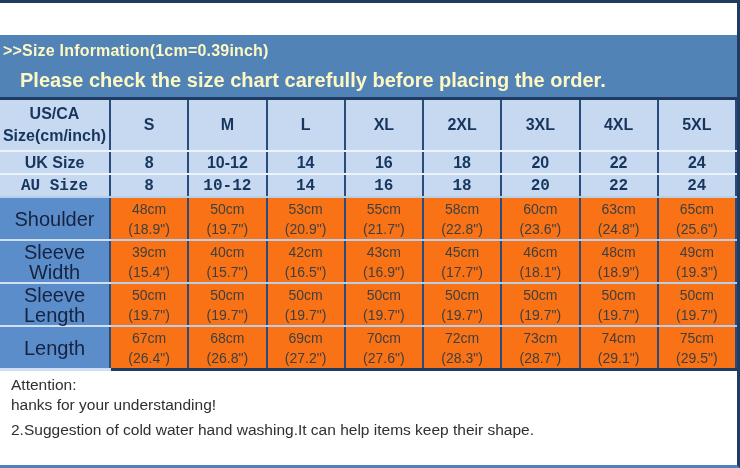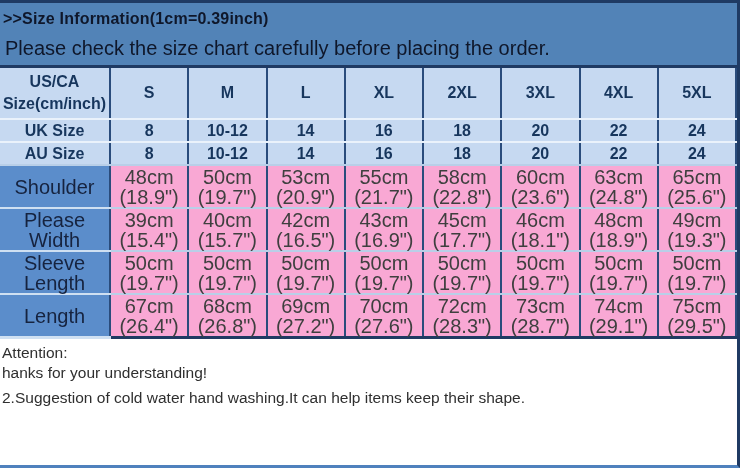--- a/index.html
+++ b/index.html
@@ -1,48 +1,48 @@
 <!DOCTYPE html>
 <html style="--banner-bg: #5283b7; --header-bg: #c6d9f1; --row-label-bg: #5b8dcb; --border-dark: #2a4c7c; --text-navy: #17365d;"><head>
 <meta charset="utf-8">
 <style>
   html,body{margin:0;padding:0;background:#fff;}
   .page{
     width:740px;height:468px;box-sizing:border-box;overflow:hidden;
     border-top:3px solid #1f3a63;border-right:3px solid #1f3a63;border-bottom:3px solid #4f81bd;
     font-family:"Liberation Sans",sans-serif;background:#fff;
   }
-  .banner{background:var(--banner-bg,#5283b7);color:#0f172a;}
+  .banner{background:var(--banner-bg,#5283b7);color:#fef9c3;margin-top:32px;}
   .banner .t1{font-size:16px;font-weight:bold;height:30px;line-height:32px;padding-left:3px;letter-spacing:.2px;}
-  .banner .t2{font-size:20px;font-weight:normal;height:32px;line-height:30px;padding-left:5px;}
+  .banner .t2{font-size:20px;font-weight:bold;height:32px;line-height:30px;padding-left:20px;}
   table{width:100%;border-collapse:collapse;table-layout:fixed;}
   td{text-align:center;vertical-align:middle;padding:0;border:2px solid var(--border-dark,#2a4c7c);border-left:none;}
   td:first-child{border-left:2px solid var(--border-dark,#2a4c7c);}
   tr td:first-child{border-left:none;}
   .hrow td{
     height:50px;background:var(--header-bg,#c6d9f1);color:var(--text-navy,#17365d);
     font-weight:bold;font-size:16px;border-top:3px solid #1f3a63;border-bottom-color:#eaf2fb;
   }
   .corner{white-space:pre-line;line-height:22px;font-size:16px;margin-top:35px;}
   .ukrow td,.aurow td{
     height:21px;background:var(--header-bg,#c6d9f1);color:var(--text-navy,#17365d);
     font-weight:bold;font-size:16px;border-top-color:#eaf2fb;border-bottom-color:#eaf2fb;
   }
-  .aurow td{border-bottom-color:#b9cfe8;}
+  .aurow td{border-bottom-color:#b9cfe8;font-family:Liberation Mono, monospace;}
   .mrow td{
-    height:41px;background:#f9a8d4;color:#3f3f3f;font-size:20px;line-height:20px;
+    height:41px;background:#f97316;color:#3f3f3f;font-size:14px;line-height:20px;
     white-space:pre-line;border-top-color:#b9cfe8;border-bottom-color:#b9cfe8;
   }
   .mrow .mlabel{
     background:var(--row-label-bg,#5b8dcb);color:#16233f;font-size:20px;
     white-space:normal;border-top-color:#cfe0f2;border-bottom-color:#cfe0f2;
   }
   .mrow-last td{border-bottom:3px solid #1f3a63;}
   .notes{padding:4px 3px 0 2px;color:#2f2f2f;font-size:15.5px;line-height:20px;}
-  .notes .ln{white-space:nowrap;}
+  .notes .ln{white-space:nowrap;margin-left:9px;}
   .notes .ln-last{margin-top:5px;}
 </style>
 </head>
 <body>
 
 <div class="page">
 
   <div class="banner">
     <div class="t1">&gt;&gt;Size Information(1cm=0.39inch)</div>
     <div class="t2">Please check the size chart carefully before placing the order.</div>
@@ -113,21 +113,21 @@
         <td>60cm
 (23.6")</td>
         <td>63cm
 (24.8")</td>
         <td>65cm
 (25.6")</td>
       </tr>
 
 
       <tr class="mrow">
-        <td class="mlabel">Please Width</td>
+        <td class="mlabel">Sleeve Width</td>
         <td>39cm
 (15.4")</td>
         <td>40cm
 (15.7")</td>
         <td>42cm
 (16.5")</td>
         <td>43cm
 (16.9")</td>
         <td>45cm
 (17.7")</td>

